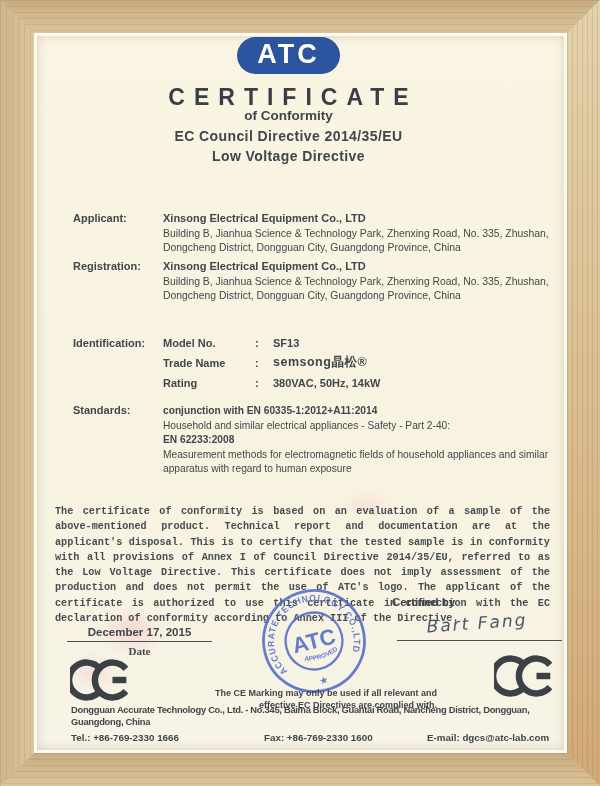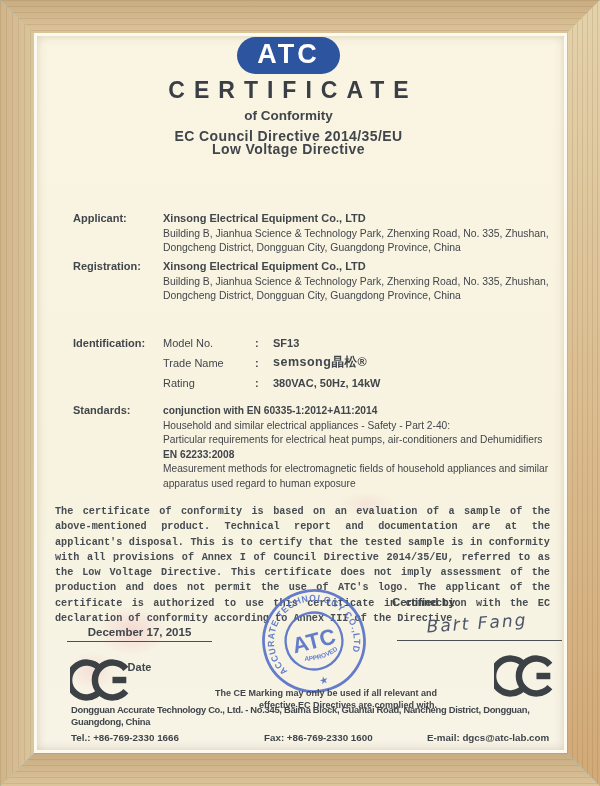--- a/index.html
+++ b/index.html
@@ -24,50 +24,50 @@
   .paper{position:absolute;left:34px;top:33px;right:33px;bottom:33px;z-index:2;
     background:linear-gradient(180deg,#faf5e3 0%,#f8f3e0 60%,#f7f3e6 100%);
     border:3px solid #fdfbf1;box-shadow:inset 0 0 10px rgba(120,95,50,.25);}
   .content{position:relative;width:100%;height:100%;color:#41464c;}
   .abs{position:absolute;}
   .ctr{left:0;right:24px;text-align:center;}
   
   .logo{left:0;right:24px;top:1px;text-align:center;}
   .logo .pill{display:inline-block;background:#2d549f;color:#fff;border-radius:20px;
     padding:4px 20px 6px;font-size:27px;font-weight:bold;letter-spacing:3px;line-height:1;}
-  .title{top:41px;font-size:23px;font-weight:bold;letter-spacing:9px;text-indent:9px;color:#3a3f45;}
+  .title{top:48px;font-size:23px;font-weight:bold;letter-spacing:9px;text-indent:9px;color:#3a3f45;}
   .subtitle{top:72px;font-size:13.5px;font-weight:bold;}
   .ec{top:92px;font-size:14px;font-weight:bold;letter-spacing:.4px;}
-  .lv{top:105px;font-size:14px;font-weight:bold;letter-spacing:.4px;}
+  .lv{top:112px;font-size:14px;font-weight:bold;letter-spacing:.4px;}
   .reg{top:140px;font-size:16px;font-weight:bold;letter-spacing:1px;}
   
   .row{position:absolute;left:36px;right:14px;display:flex;align-items:flex-start;font-size:11px;}
   .lab{width:90px;flex:none;font-weight:bold;}
   .val{flex:1;}
   .name{font-weight:bold;margin-bottom:3px;}
   .addr{font-size:10.4px;line-height:13.5px;font-weight:normal;}
   .idrow{display:flex;margin-bottom:8px;}
-  .idkey{width:92px;flex:none;font-weight:normal;}
+  .idkey{width:92px;flex:none;font-weight:bold;}
   .idcolon{width:18px;flex:none;font-weight:bold;}
   .idval{font-weight:bold;}
   .brand{letter-spacing:.5px;font-size:12.5px;line-height:11px;text-align:right;}
   .stline{font-size:10.2px;line-height:14.5px;}
   .b{font-weight:bold;}
   
   .para{left:18px;right:14px;top:468px;font-size:10.2px;font-weight:bold;line-height:15.3px;
     text-align:justify;color:#474c53;font-family:Liberation Mono, monospace;}
   
   .certby{left:355px;width:170px;top:560px;text-align:left;font-size:11.5px;font-weight:bold;}
   .sig{left:355px;width:170px;top:577px;text-align:center;font-size:17px;font-style:italic;
     color:#4d5668;letter-spacing:2px;transform:rotate(-4deg);font-family:"DejaVu Sans",sans-serif;}
   .sigline{left:360px;width:165px;top:604px;border-bottom:1.5px solid #4a4f55;}
   .dateblock{left:30px;width:145px;top:590px;text-align:center;}
   .dateval{font-size:11.5px;font-weight:bold;}
   .dateline{border-bottom:1.5px solid #4a4f55;margin-top:3px;}
-  .datelab{font-size:11px;font-weight:bold;margin-top:19px;}
+  .datelab{font-size:11px;font-weight:bold;margin-top:3px;font-family:Liberation Serif, serif;}
   .seal{left:222px;top:550px;width:110px;height:110px;transform:rotate(-14deg);opacity:.9;}
   .ce{width:60px;height:44px;}
   .ce-left{left:33px;top:622px;}
   .ce-right{left:457px;top:618px;}
   .cenote{left:130px;width:270px;top:652px;text-align:right;font-size:9px;font-weight:bold;line-height:11.5px;}
   .footaddr{left:34px;right:10px;top:668px;font-size:9.4px;font-weight:bold;letter-spacing:-.3px;line-height:12px;white-space:nowrap;}
   .telrow{left:0;right:0;top:696px;font-size:9.8px;font-weight:bold;}
   .tel{position:absolute;left:34px;} .fax{position:absolute;left:227px;} .email{position:absolute;left:390px;}
   
   .stain{position:absolute;border-radius:50%;pointer-events:none;}
@@ -138,24 +138,23 @@
             <div class="idval">380VAC, 50Hz, 14kW</div>
           </div>
         </div>
       </div>
 
       <div class="row" style="top:368px">
         <div class="lab">Standards:</div>
         <div class="val">
           <div class="stline b">conjunction with EN 60335-1:2012+A11:2014</div>
           <div class="stline">Household and similar electrical appliances - Safety - Part 2-40:</div>
-          <div class="stline">Particular requirements for electrical heat pumps, air-conditioners and Dehumidifiers</div>
           <div class="stline b">EN 62233:2008</div>
           <div class="stline">Measurement methods for electromagnetic fields of household appliances and similar</div>
-          <div class="stline">apparatus used regard to human exposure</div>
+          <div class="stline">apparatus with regard to human exposure</div>
         </div>
       </div>
 
       <div class="abs para">The certificate of conformity is based on an evaluation of a sample of the above-mentioned product. Technical report and documentation are at the applicant's disposal. This is to certify that the tested sample is in conformity with all provisions of Annex I of Council Directive 2014/35/EU, referred to as the Low Voltage Directive. This certificate does not imply assessment of the production and does not permit the use of ATC's logo. The applicant of the certificate is authorized to use this certificate in connection with the EC declaration of conformity according to Annex III of the Directive.</div>
 
       <div class="abs certby">Certified by</div>
       <div class="abs sig">Bart Fang</div>
       <div class="abs sigline"></div>
 
       <div class="abs dateblock">

